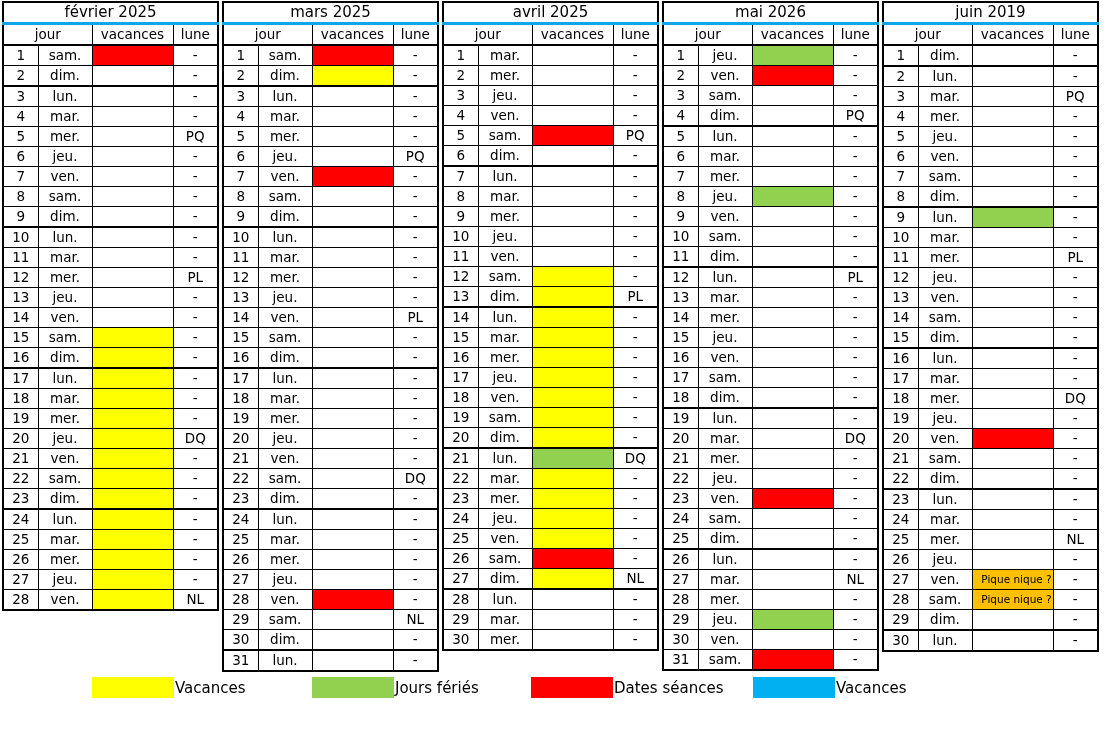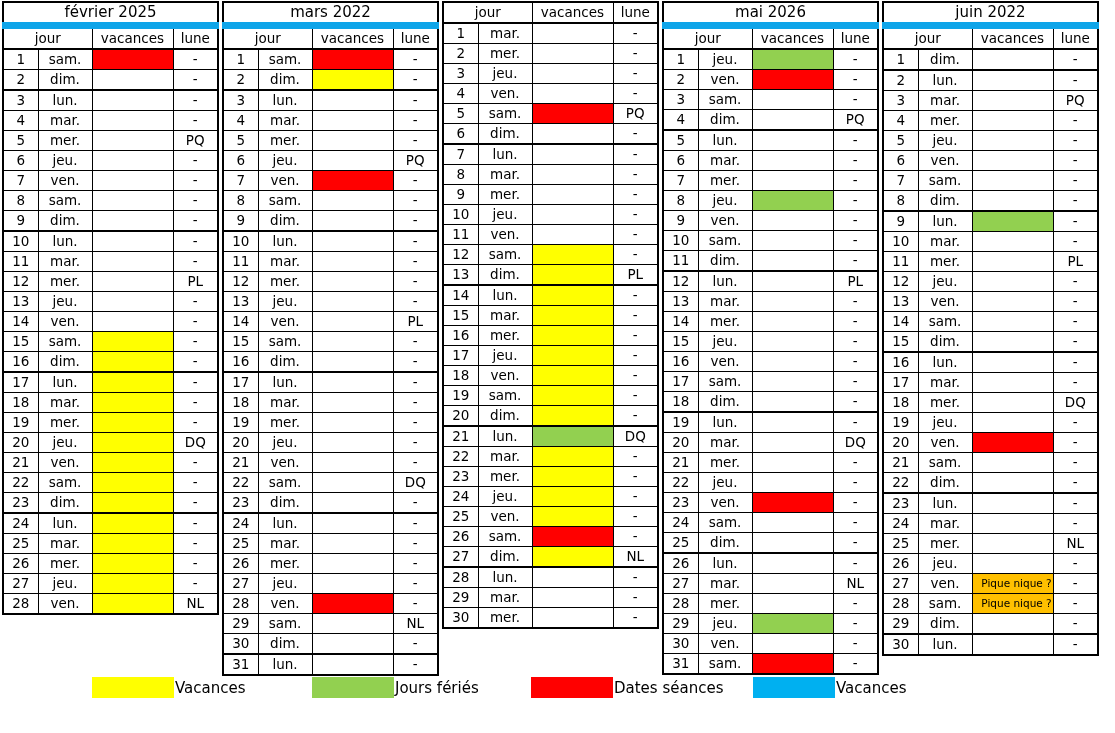--- a/index.html
+++ b/index.html
@@ -34,21 +34,21 @@
     padding: 0;
     text-align: center;
     vertical-align: middle;
     font-size: 13.5px;
     line-height: 19px;
     white-space: nowrap;
     overflow: hidden;
   }
   tr.title-row td {
     font-size: 15px;
-    border-bottom: 7px solid #0ea5e9;
+    border-bottom: 3px solid #0ea5e9;
   }
   tr.hdr-row td {
     border-bottom: 2px solid #000;
     font-size: 13.5px;
   }
   tr.wk td {
     border-bottom: 2px solid #000;
   }
   td.vac.note {
     font-size: 10.5px;
@@ -275,21 +275,21 @@
     </table>
     <table class="month">
       <colgroup>
         <col style="width: 35px;">
         <col style="width: 54px;">
         <col style="width: 81px;">
         <col style="width: 45px;">
       </colgroup>
       <tbody>
         <tr class="title-row">
-          <td colspan="4">mars 2022</td>
+          <td colspan="4">mars 2025</td>
         </tr>
         <tr class="hdr-row">
           <td colspan="2">jour</td>
           <td colspan="1">vacances</td>
           <td colspan="1">lune</td>
         </tr>
         <tr>
           <td class="num">1</td>
           <td class="day">sam.</td>
           <td class="vac" style="background: rgb(255, 0, 0);"></td>
@@ -478,20 +478,23 @@
       </tbody>
     </table>
     <table class="month">
       <colgroup>
         <col style="width: 35px;">
         <col style="width: 54px;">
         <col style="width: 81px;">
         <col style="width: 45px;">
       </colgroup>
       <tbody>
+        <tr class="title-row">
+          <td colspan="4">avril 2025</td>
+        </tr>
         <tr class="hdr-row">
           <td colspan="2">jour</td>
           <td colspan="1">vacances</td>
           <td colspan="1">lune</td>
         </tr>
         <tr>
           <td class="num">1</td>
           <td class="day">mar.</td>
           <td class="vac"></td>
           <td class="lune">-</td>
@@ -878,21 +881,21 @@
     </table>
     <table class="month">
       <colgroup>
         <col style="width: 35px;">
         <col style="width: 54px;">
         <col style="width: 81px;">
         <col style="width: 45px;">
       </colgroup>
       <tbody>
         <tr class="title-row">
-          <td colspan="4">juin 2022</td>
+          <td colspan="4">juin 2019</td>
         </tr>
         <tr class="hdr-row">
           <td colspan="2">jour</td>
           <td colspan="1">vacances</td>
           <td colspan="1">lune</td>
         </tr>
         <tr class="wk">
           <td class="num">1</td>
           <td class="day">dim.</td>
           <td class="vac"></td>

